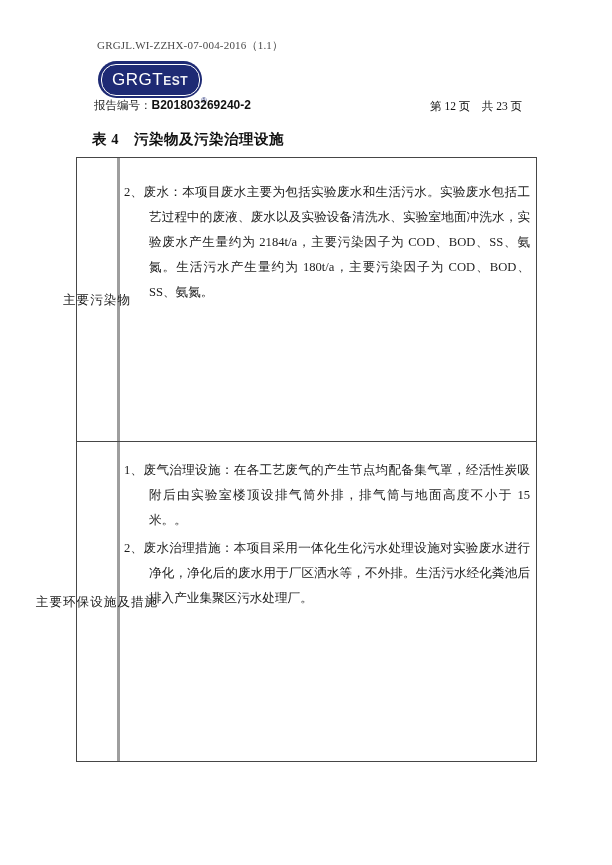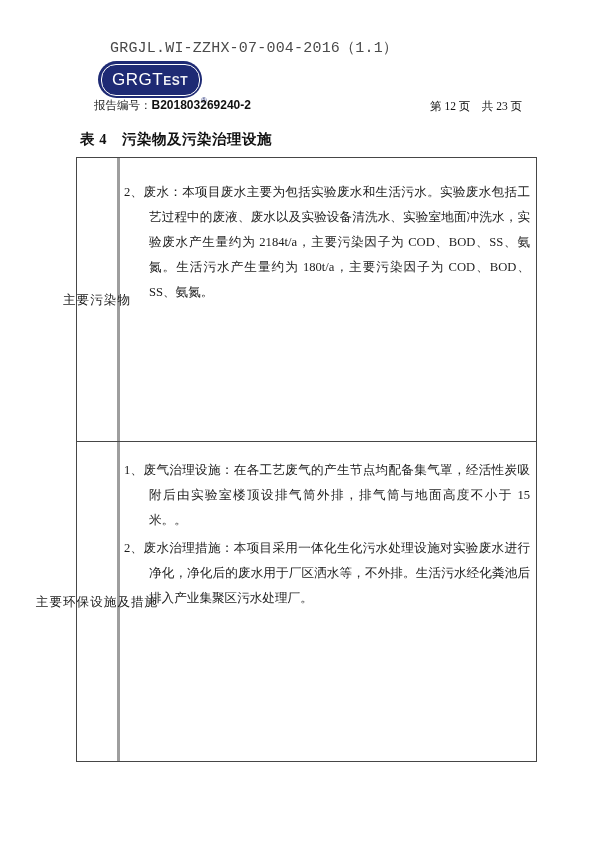--- a/index.html
+++ b/index.html
@@ -9,22 +9,22 @@
     font-family:"Liberation Serif","DejaVu Serif",serif;
     color:#1c1c1c;
     position:relative;
     overflow:hidden;
   }
   .page { position:absolute; inset:0; }
 
   
   .doc-code {
     position:absolute; left:97px; top:38px;
-    font-family:Liberation Mono, monospace;
-    font-size:15px; color:#4a4a4a; letter-spacing:.2px;margin-left:13px;
+    font-family:Liberation Serif, serif;
+    font-size:11px; color:#4a4a4a; letter-spacing:.2px;
   }
   .logo {
     position:absolute; left:98px; top:61px;
     width:104px; height:37px;
     background:#1e2a74;
     border-radius:19px;
     display:flex; align-items:center; justify-content:center;
   }
   .logo::before {
     content:""; position:absolute; inset:2.5px;
@@ -51,21 +51,21 @@
     font-family:"Liberation Sans","DejaVu Sans",sans-serif;
     font-weight:700; font-size:12px; color:#111;
   }
   .page-info {
     position:absolute; left:430px; top:99px;
     font-size:11.5px; color:#111; white-space:nowrap;
   }
 
   
   .table-title {
-    position:absolute; left:80px; top:130px;
+    position:absolute; left:92px; top:130px;
     font-size:14.5px; font-weight:700; color:#111;
     letter-spacing:.5px;
   }
 
   
   .info-table {
     position:absolute; left:76px; top:157px;
     width:461px; height:605px;
     border:1.5px solid #464646;
     display:flex; flex-direction:column;

